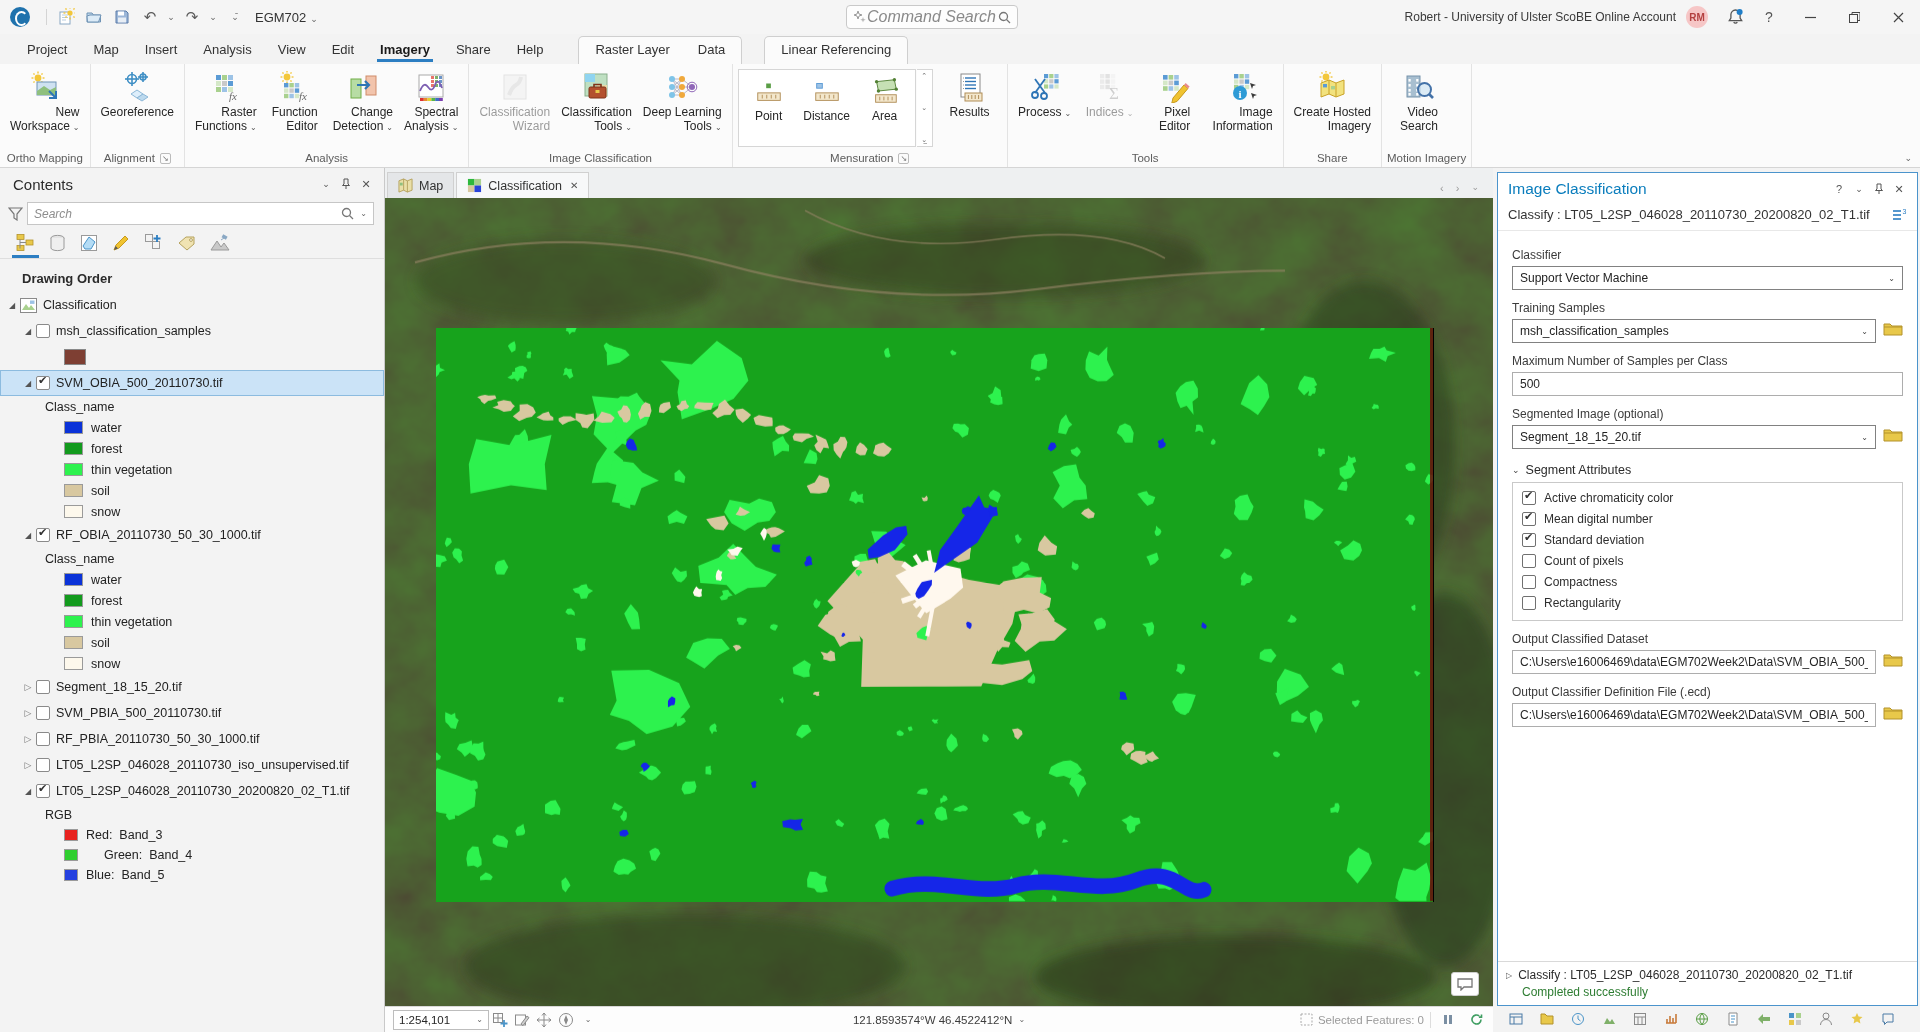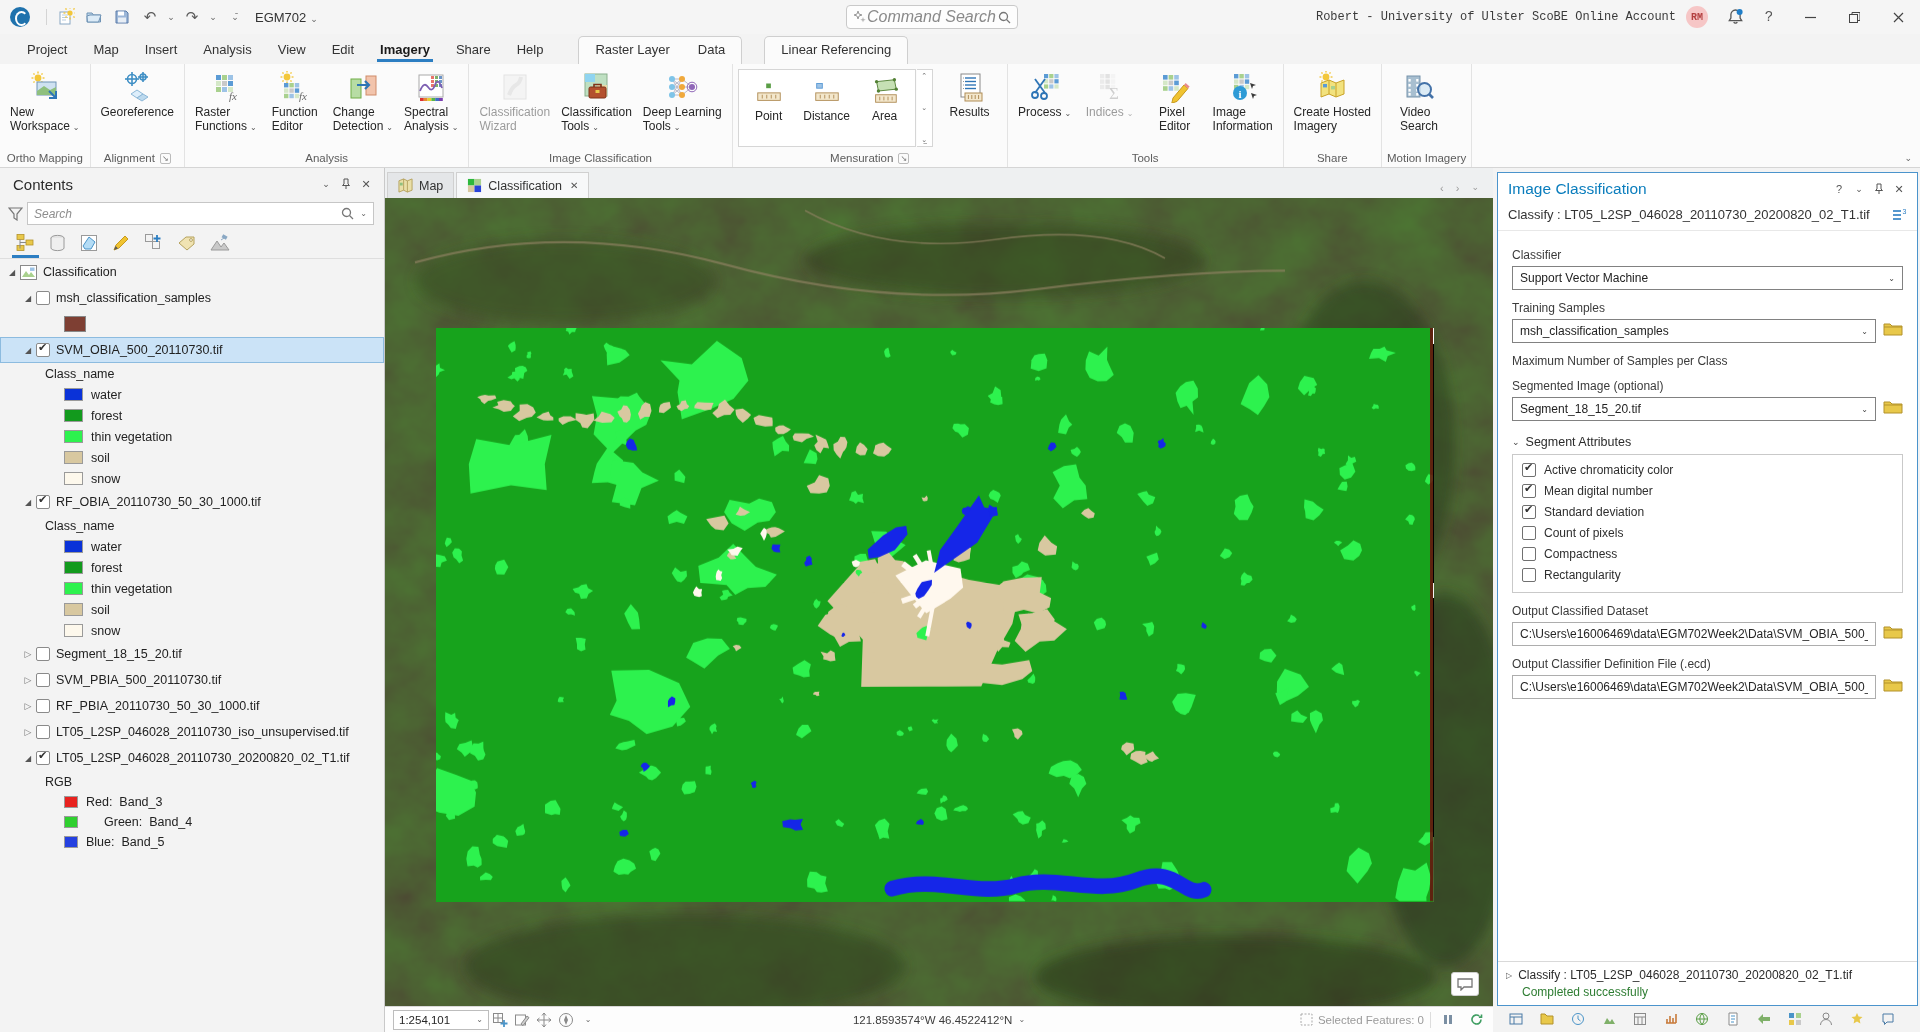--- a/index.html
+++ b/index.html
@@ -12,41 +12,41 @@
   #titlebar .logo::after { content:""; position:absolute; left:5px; top:4px; width:9px; height:11px; border:2.5px solid #fff; border-radius:50%; border-right-color:transparent; }
   .tsep { width:1px; height:16px; background:#d4d4d4; margin:0 6px; }
   .qat { display:flex; align-items:center; gap:2px; }
   .qat .qbtn { width:26px; height:24px; display:flex; align-items:center; justify-content:center; border-radius:2px; }
   .qat .chev { font-size:9px; color:#666; width:12px; text-align:center; }
   .undo-glyph { font-size:15px; color:#5a5a5a; }
   #proj-name { font-size:13px; color:#333; margin-left:14px; }
   #proj-name .chev { font-size:9px; color:#666; margin-left:4px; }
   #cmd-search { position:absolute; left:846px; top:5px; width:172px; height:24px; border:1px solid #c9c9c9; border-radius:4px; background:#fdfdfd; display:flex; align-items:center; padding:0 6px; }
   #cmd-search .ph { flex:1; font-size:16px; font-style:italic; color:#8a8a8a; white-space:nowrap; overflow:hidden; }
-  #tb-right { position:absolute; right:0; top:0; height:34px; display:flex; align-items:center;font-family:Liberation Mono, monospace; }
+  #tb-right { position:absolute; right:0; top:0; height:34px; display:flex; align-items:center; }
   #account-name { font-size:12px; color:#3a3a3a; margin-right:10px; }
   #avatar { width:22px; height:22px; border-radius:50%; background:#f6c6c6; color:#b34040; font-size:10px; font-weight:bold; display:flex; align-items:center; justify-content:center; margin-right:12px; }
   .winbtn { width:44px; height:34px; display:flex; align-items:center; justify-content:center; color:#444; }
   .tb-ico { width:30px; height:30px; display:flex; align-items:center; justify-content:center; margin-right:4px; }
 
   
   #tabrow { height:30px; background:#f3f3f3; display:flex; align-items:flex-end; padding-left:14px; flex:0 0 auto; position:relative; }
   .rtab { font-size:13px; color:#333; padding:5px 13px 7px; position:relative; white-space:nowrap; }
   .rtab.active { font-weight:bold; color:#1a1a1a; }
   .rtab.active::after { content:""; position:absolute; left:10px; right:10px; bottom:2px; height:3px; background:#2c7ec2; }
   .ctxgroup { display:flex; border:1px solid #cfcfcf; border-bottom:none; border-radius:5px 5px 0 0; background:#fbfbfb; margin-left:22px; padding:0 2px; }
   .ctxgroup .rtab { padding:5px 14px 7px; }
 
   
   #ribbon { height:104px; background:#fbfbfb; border-bottom:1px solid #d5d5d5; display:flex; flex:0 0 auto; position:relative; }
   .rgroup { display:flex; flex-direction:column; border-right:1px solid #e3e3e3; padding:2px 5px 0; }
   .rbtns { flex:1; display:flex; align-items:stretch; gap:1px; }
   .rbtn { min-width:64px; padding:3px 5px 0; display:flex; flex-direction:column; align-items:center; border-radius:2px; }
   .rbtn .ic { height:36px; display:flex; align-items:center; justify-content:center; }
-  .rbtn .lbl { font-size:12px; line-height:1.2; text-align:left; color:#262626; white-space:nowrap; }
+  .rbtn .lbl { font-size:12px; line-height:1.2; text-align:right; color:#262626; white-space:nowrap; }
   .rbtn .lbl .dchev { font-size:8px; color:#555; margin-left:3px; }
   .rbtn.disabled { opacity:.45; filter:grayscale(1); }
   .glabel { height:18px; font-size:11.5px; color:#5c5c5c; display:flex; align-items:center; justify-content:center; gap:5px; white-space:nowrap; }
   .launcher { font-size:8px; color:#777; border:1px solid #bbb; border-radius:2px; padding:0 1px; line-height:9px; }
   .mensbox { display:flex; border:1px solid #d6d6d6; background:#fff; margin:3px 0 2px; padding:0 1px; }
   .mensbox .rbtn { min-width:58px; }
   .menscroll { display:flex; flex-direction:column; justify-content:space-between; border:1px solid #d6d6d6; border-left:none; background:#fff; margin:3px 4px 2px 0; width:16px; align-items:center; padding:2px 0; font-size:7px; color:#666; }
   #ribbon-collapse { position:absolute; right:8px; bottom:4px; font-size:9px; color:#666; }
 
   
@@ -802,20 +802,21 @@
           <span class="ctb">
             <svg width="20" height="18" viewBox="0 0 20 18">
               <path d="M1,16 l6,-9 4,6 3,-4 5,7z" fill="#c9c9c9" stroke="#9a9a9a"></path>
               <g fill="#8aa8c4">
                 <rect x="12" y="1" width="5" height="3.4" transform="rotate(30 14 3)"></rect>
                 <line x1="11" y1="6" x2="14" y2="4" stroke="#8aa8c4"></line>
               </g>
             </svg>
           </span>
         </div>
+      <div id="drawing-order">Drawing Order</div>
       <div id="layer-tree">
           <div class="trow" style="height: 26px; padding-left: 6px;">
             <span class="exp">◢</span>
             <span style="margin:0 6px 0 2px;">
               <svg width="17" height="15" viewBox="0 0 17 15">
                 <rect x="0.5" y="0.5" width="16" height="14" fill="#fff" stroke="#8a8a8a"></rect>
                 <path d="M2,12 l4,-6 3,4 2,-3 4,5z" fill="#a9d18e"></path>
                 <rect x="10" y="2.5" width="4.5" height="3.4" fill="#9dc3e6"></rect>
               </svg>
             </span>
@@ -1352,20 +1353,23 @@
             </div>
             <span class="folder-slot">
                 <svg width="20" height="16" viewBox="0 0 20 16">
                   <path d="M1,3 h6 l2,2 h10 v9 h-18z" fill="#e8c84a" stroke="#b3922a"></path>
                   <path d="M1,6 h18" stroke="#b3922a"></path>
                 </svg>
               </span>
           </div>
 
           <div class="flabel">Maximum Number of Samples per Class</div>
+          <div class="tbox">
+              <span>500</span>
+            </div>
 
           <div class="flabel">Segmented Image (optional)</div>
           <div class="fieldrow">
             <div class="combo">
               <span class="v">Segment_18_15_20.tif</span>
                 <span class="chev">⌄</span>
             </div>
             <span class="folder-slot">
                 <svg width="20" height="16" viewBox="0 0 20 16">
                   <path d="M1,3 h6 l2,2 h10 v9 h-18z" fill="#e8c84a" stroke="#b3922a"></path>

